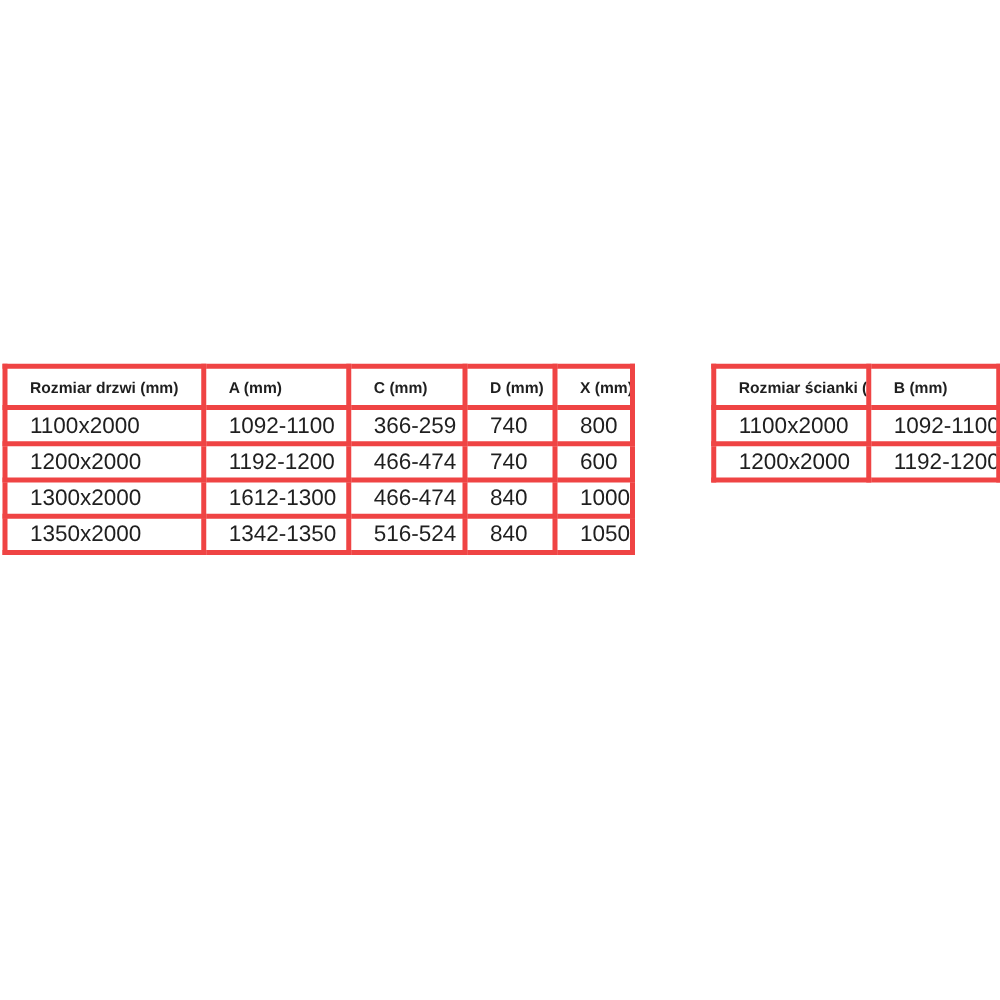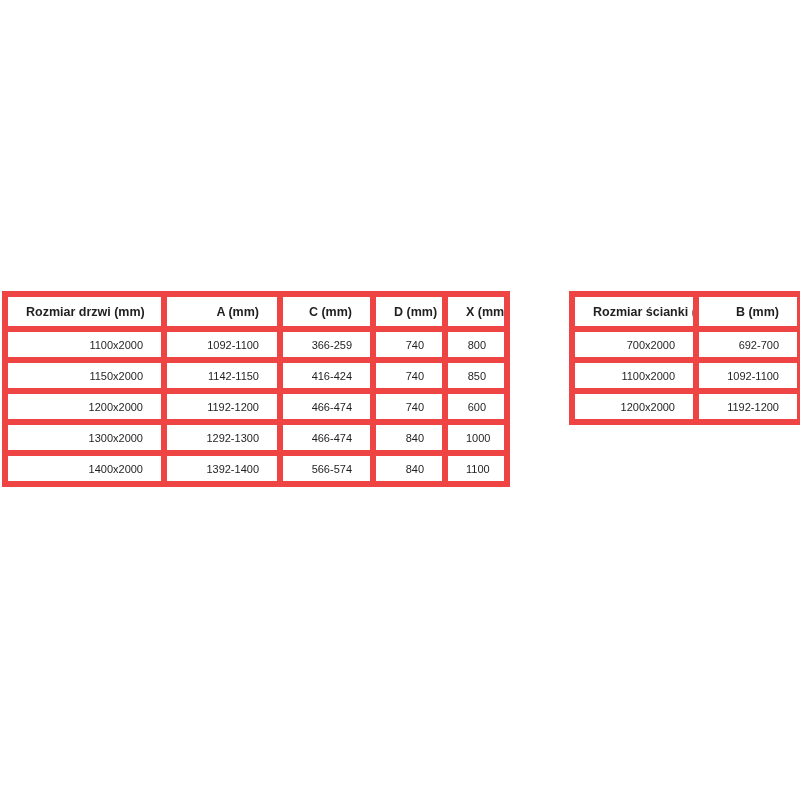--- a/index.html
+++ b/index.html
@@ -17,34 +17,34 @@
   }
   table.spec-table {
     position: absolute;
     border-collapse: collapse;
     table-layout: fixed;
     background: #ffffff;
     color: #1f1f1f;
   }
   table.spec-table th,
   table.spec-table td {
-    border: 6px solid #ef4444;
-    text-align: right;
+    border: 4px solid #ef4444;
+    text-align: left;
     vertical-align: middle;
     padding: 0 18px;
     white-space: nowrap;
     overflow: hidden;
   }
   table.spec-table th {
     font-size: 12.5px;
     font-weight: bold;
     height: 29px;
   }
   table.spec-table td {
-    font-size: 11px;
+    font-size: 18px;
     font-weight: normal;
     height: 25px;
   }
   
   table.door-table {
     left: 2px;
     top: 291px;
     width: 502px;
   }
   .door-col-size { width: 159px; }
@@ -85,67 +85,56 @@
       </thead>
       <tbody>
         <tr>
           <td>1100x2000</td>
           <td>1092-1100</td>
           <td>366-259</td>
           <td>740</td>
           <td>800</td>
         </tr>
         <tr>
-          <td>1150x2000</td>
-          <td>1142-1150</td>
-          <td>416-424</td>
-          <td>740</td>
-          <td>850</td>
-        </tr>
-        <tr>
           <td>1200x2000</td>
           <td>1192-1200</td>
           <td>466-474</td>
           <td>740</td>
           <td>600</td>
         </tr>
         <tr>
           <td>1300x2000</td>
-          <td>1292-1300</td>
+          <td>1612-1300</td>
           <td>466-474</td>
           <td>840</td>
           <td>1000</td>
         </tr>
         <tr>
-          <td>1400x2000</td>
-          <td>1392-1400</td>
-          <td>566-574</td>
+          <td>1350x2000</td>
+          <td>1342-1350</td>
+          <td>516-524</td>
           <td>840</td>
-          <td>1100</td>
+          <td>1050</td>
         </tr>
       </tbody>
     </table>
 
   <table class="spec-table wall-table">
     <colgroup>
       <col class="wall-col-size">
       <col class="wall-col-b">
     </colgroup>
   <thead>
         <tr>
           <th>Rozmiar ścianki (mm)</th>
           <th>B (mm)</th>
         </tr>
       </thead>
       <tbody>
         <tr>
-          <td>700x2000</td>
-          <td>692-700</td>
-        </tr>
-        <tr>
           <td>1100x2000</td>
           <td>1092-1100</td>
         </tr>
         <tr>
           <td>1200x2000</td>
           <td>1192-1200</td>
         </tr>
       </tbody>
     </table>
 

